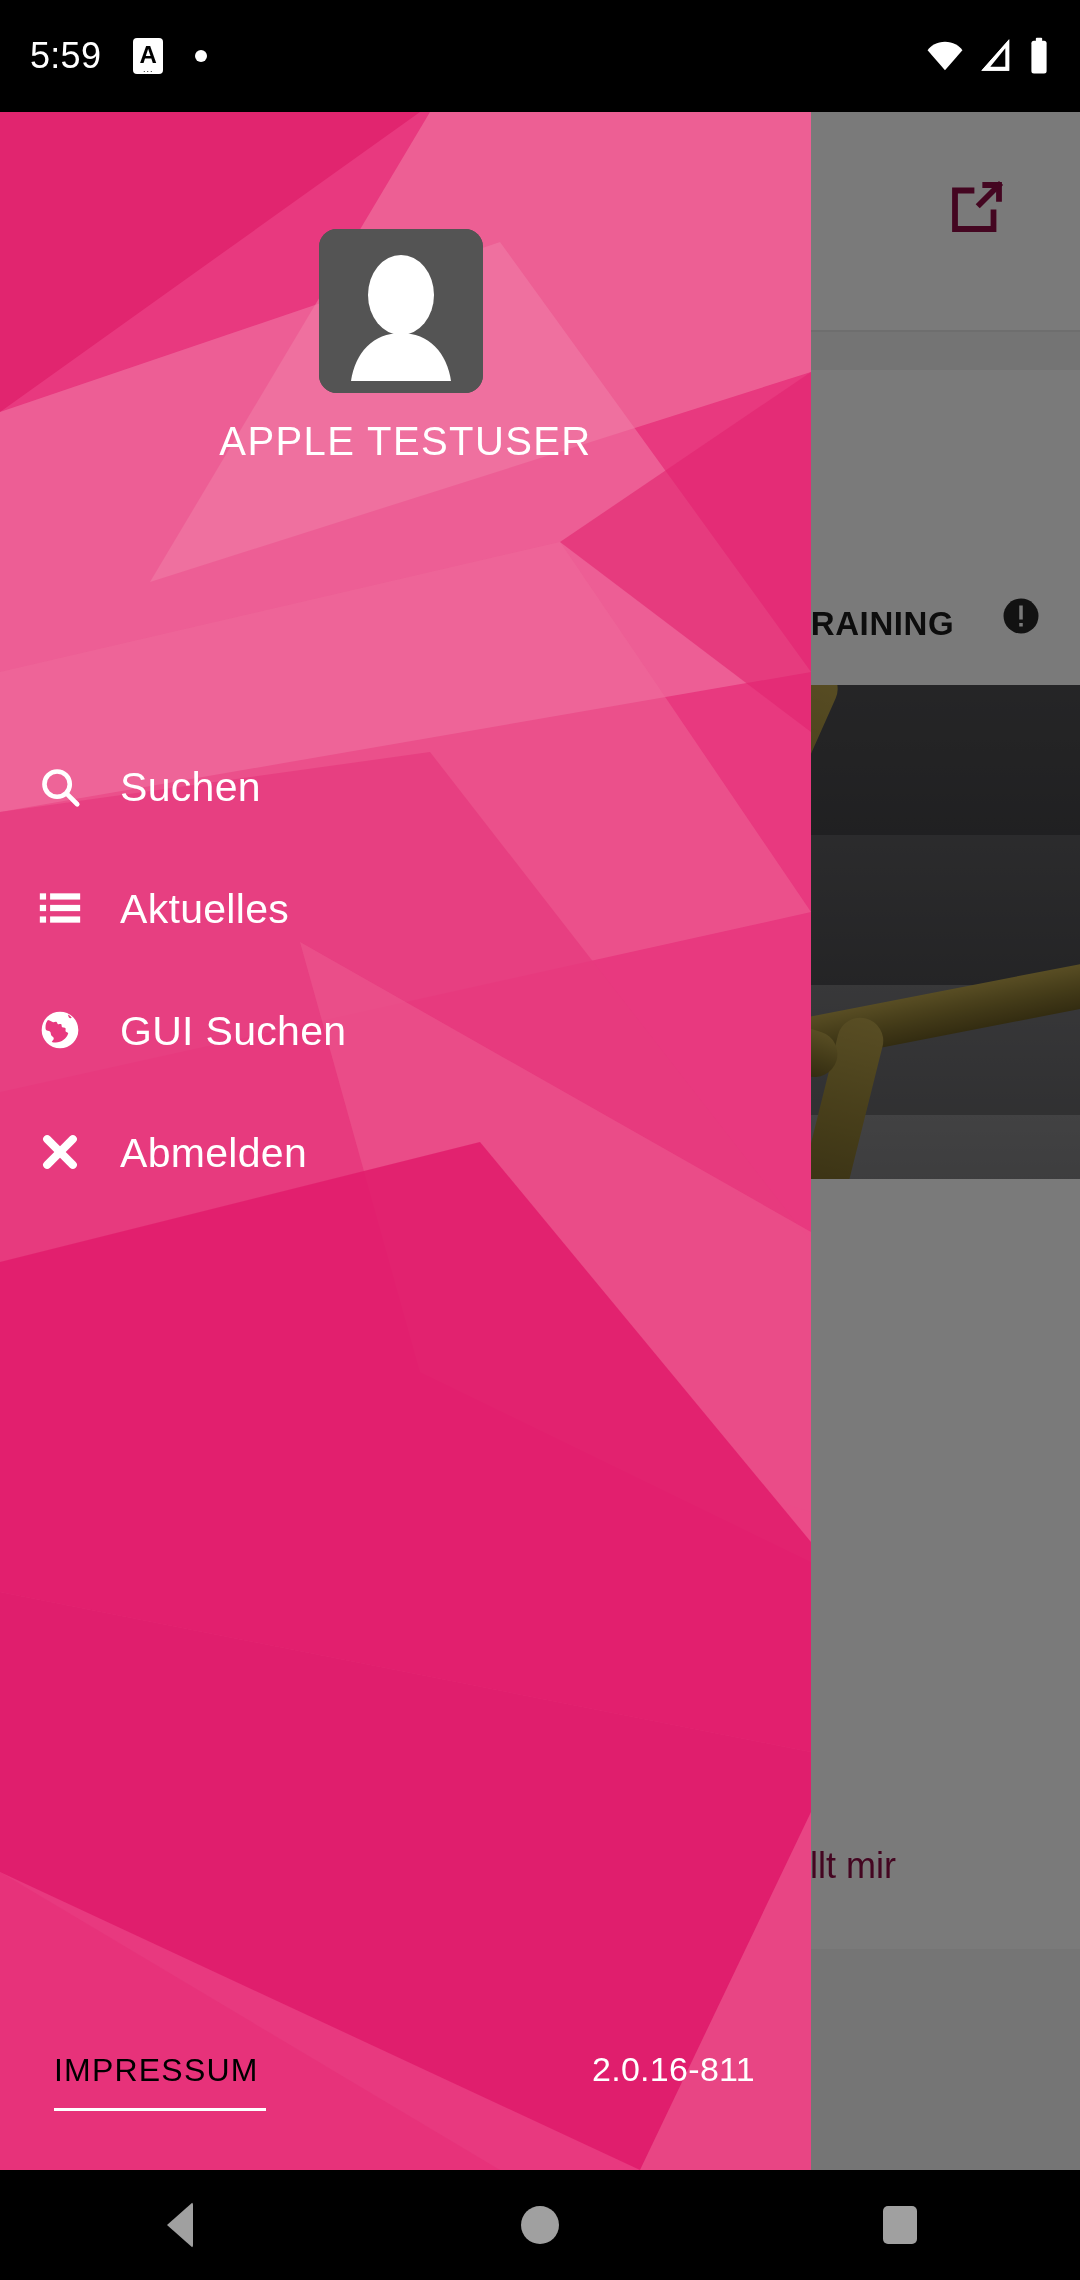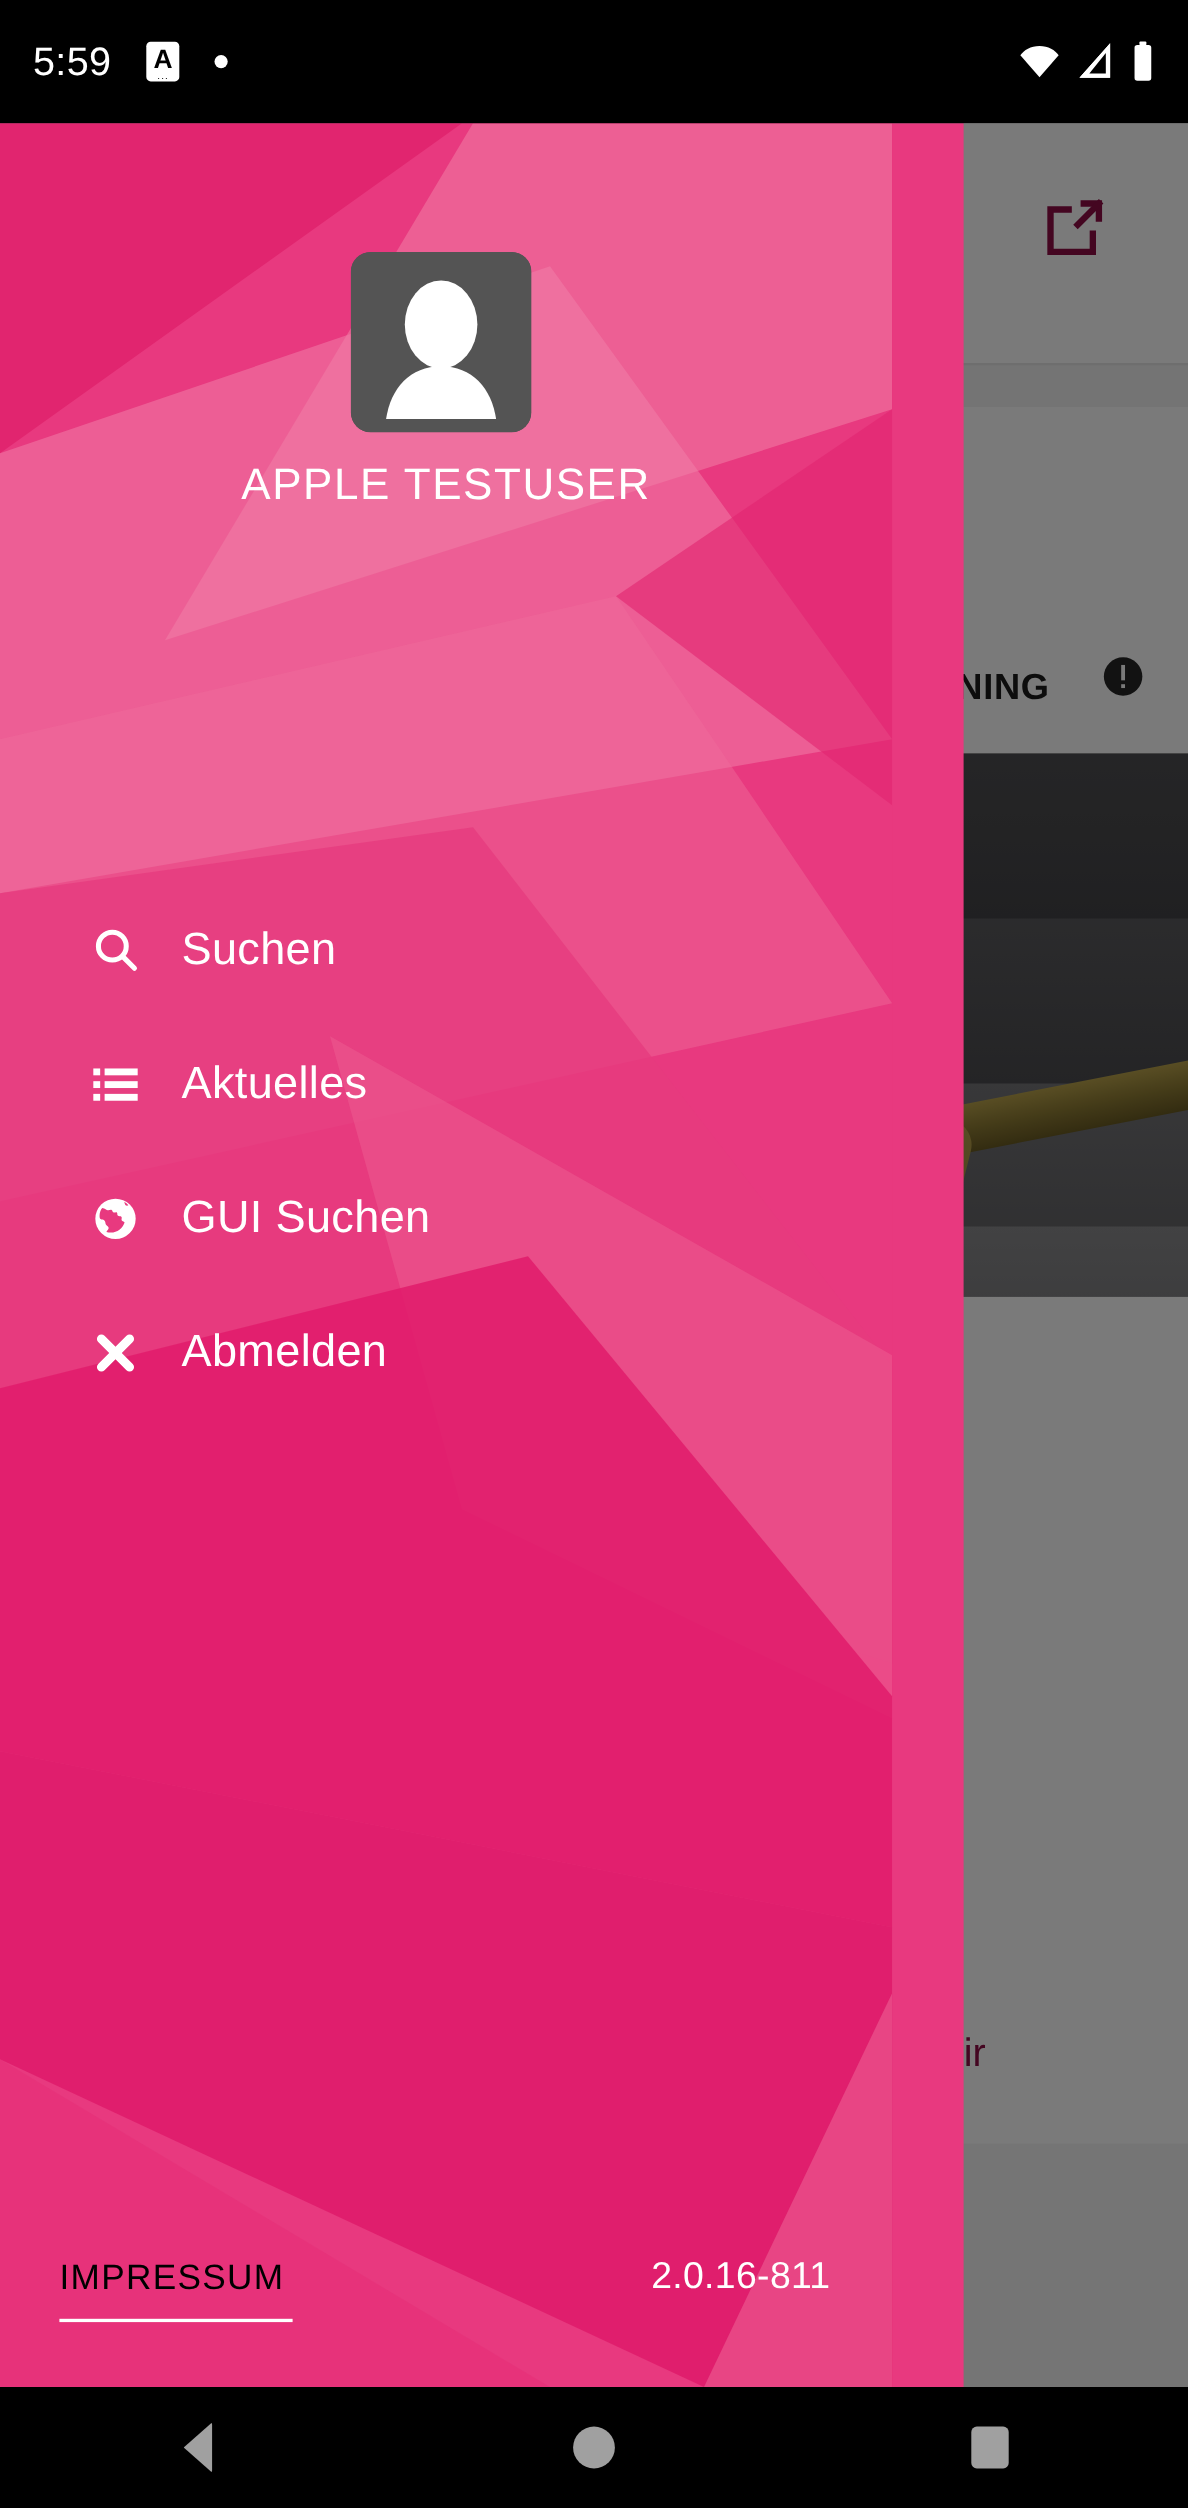--- a/index.html
+++ b/index.html
@@ -217,21 +217,21 @@
     height: 2058px;
     background: rgba(0,0,0,0.52);
     z-index: 20;
   }
 
   
   #drawer {
     position: absolute;
     left: 0;
     top: 112px;
-    width: 876px;
+    width: 811px;
     height: 2058px;
     overflow: hidden;
     z-index: 30;
     background: #e8397f;
   }
   #facets {
     position: absolute;
     left: 0; top: 0;
     width: 811px;
     height: 2058px;
@@ -270,23 +270,22 @@
   #menu {
     position: absolute;
     left: 0;
     top: 652px;
     width: 811px;
   }
   .menu-item {
     position: relative;
     height: 122px;
     display: flex;
-    align-items: flex-end;
+    align-items: flex-start;
     cursor: pointer;
-    padding-left: 45px;
   }
   .menu-icon {
     width: 120px;
     min-width: 120px;
     display: flex;
     align-items: center;
     justify-content: center;
     color: #ffffff;
   }
   .menu-icon svg { display: block; }

